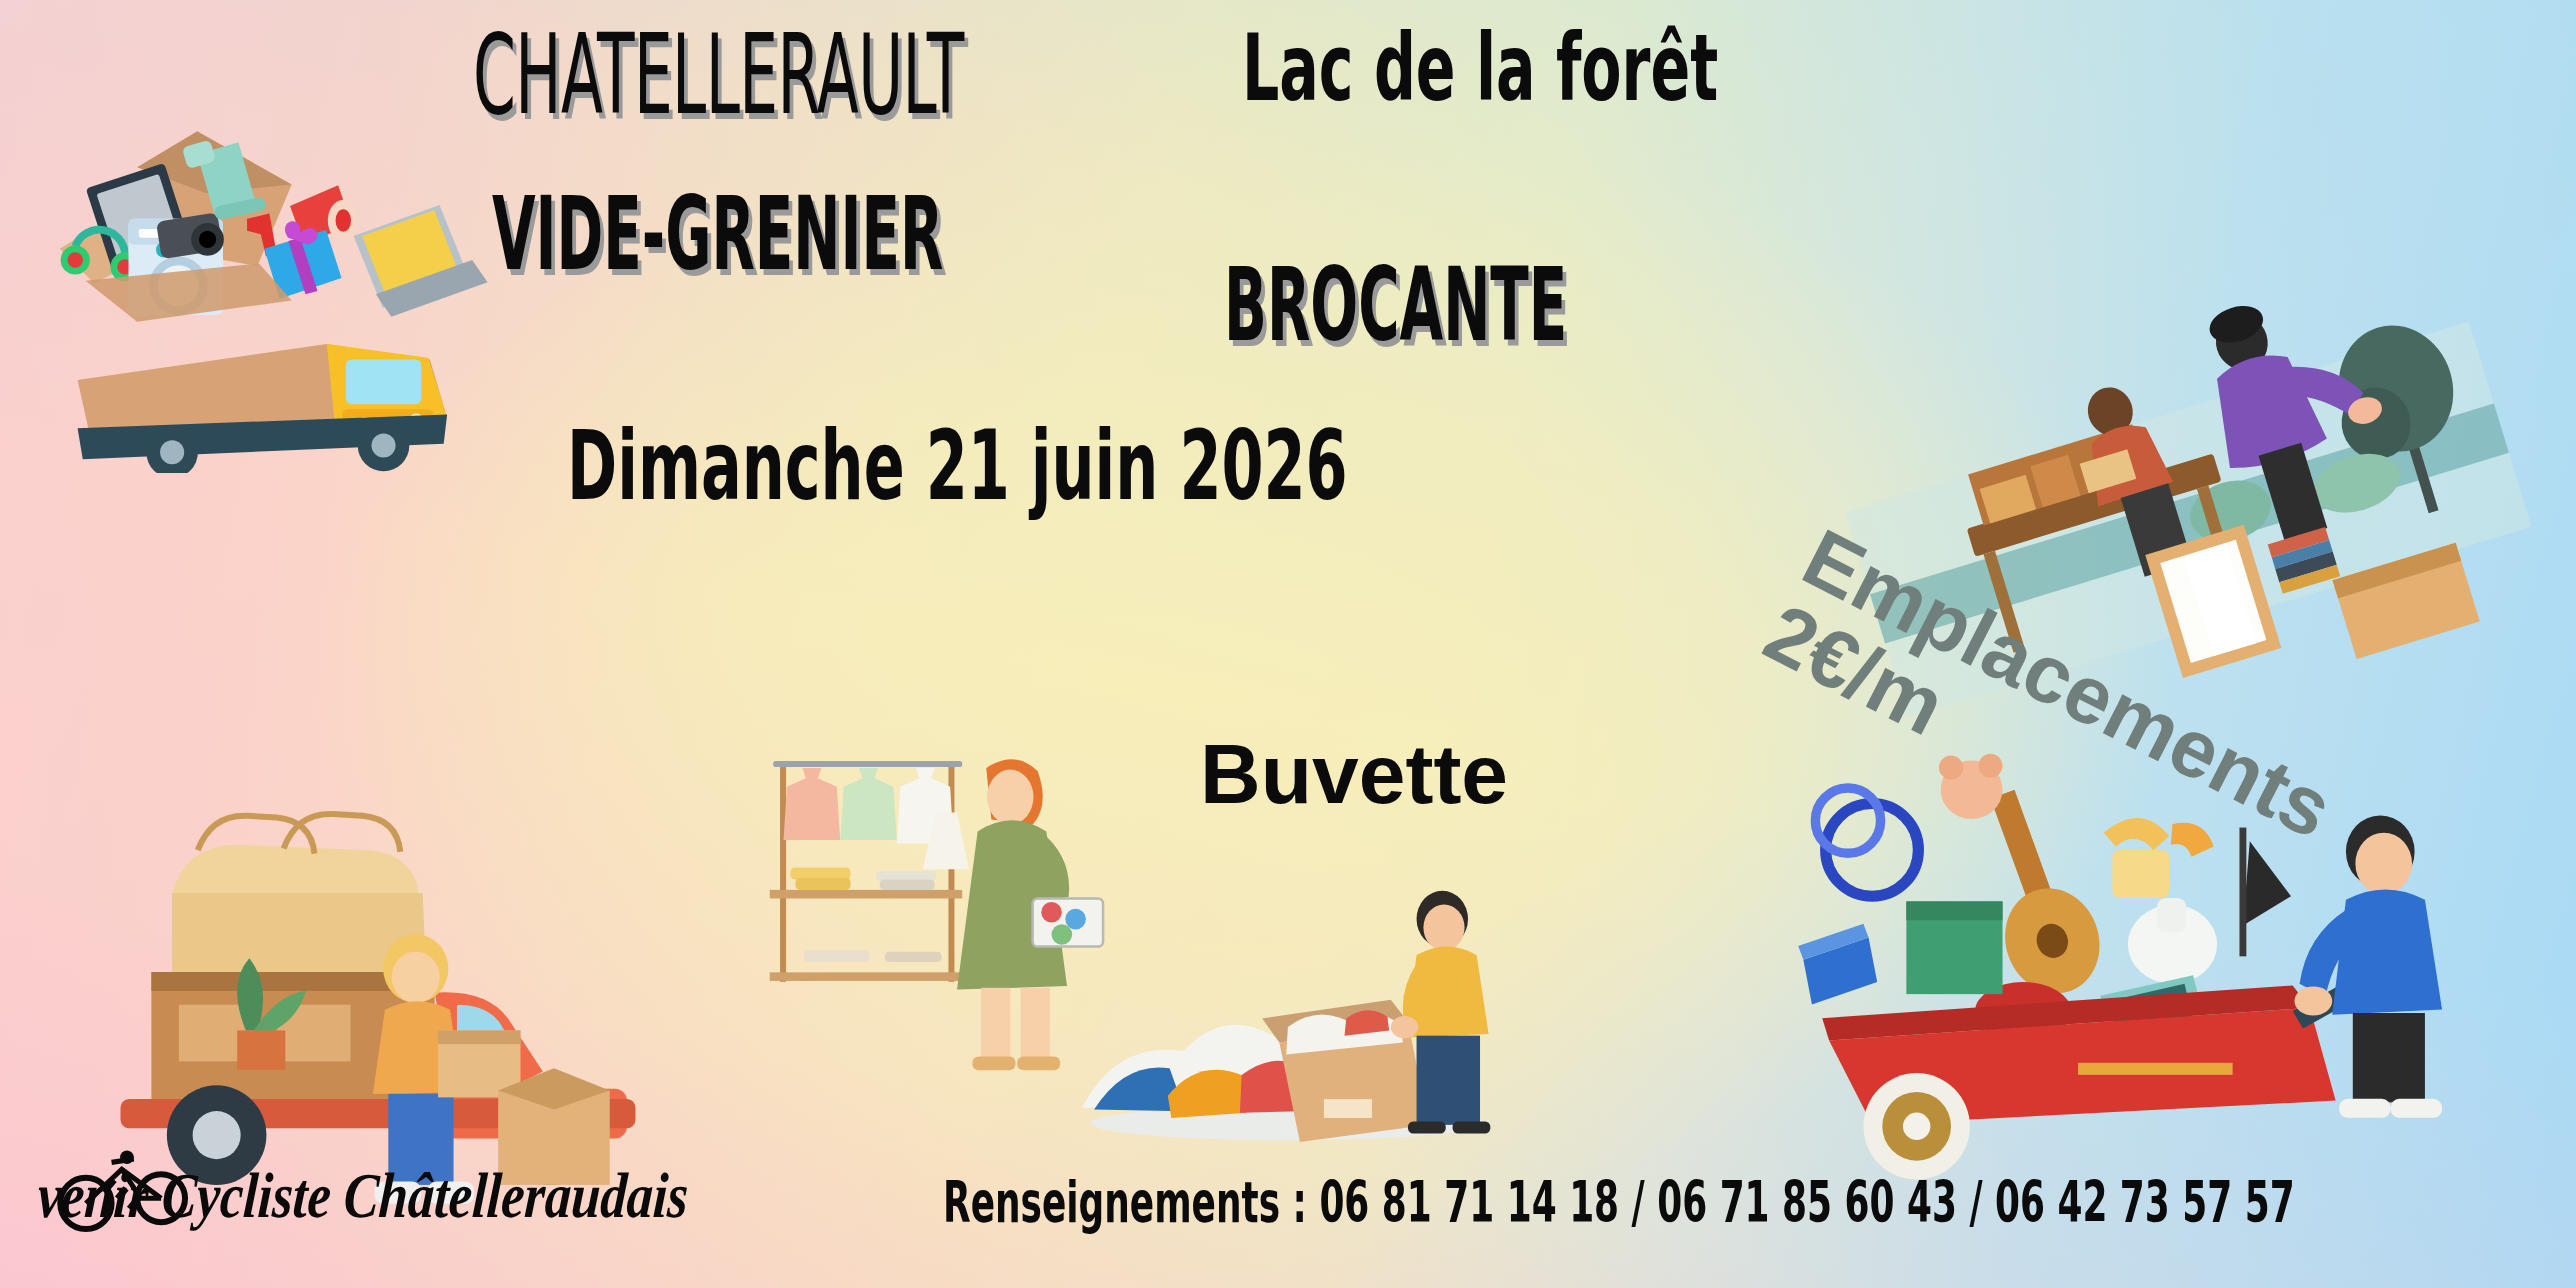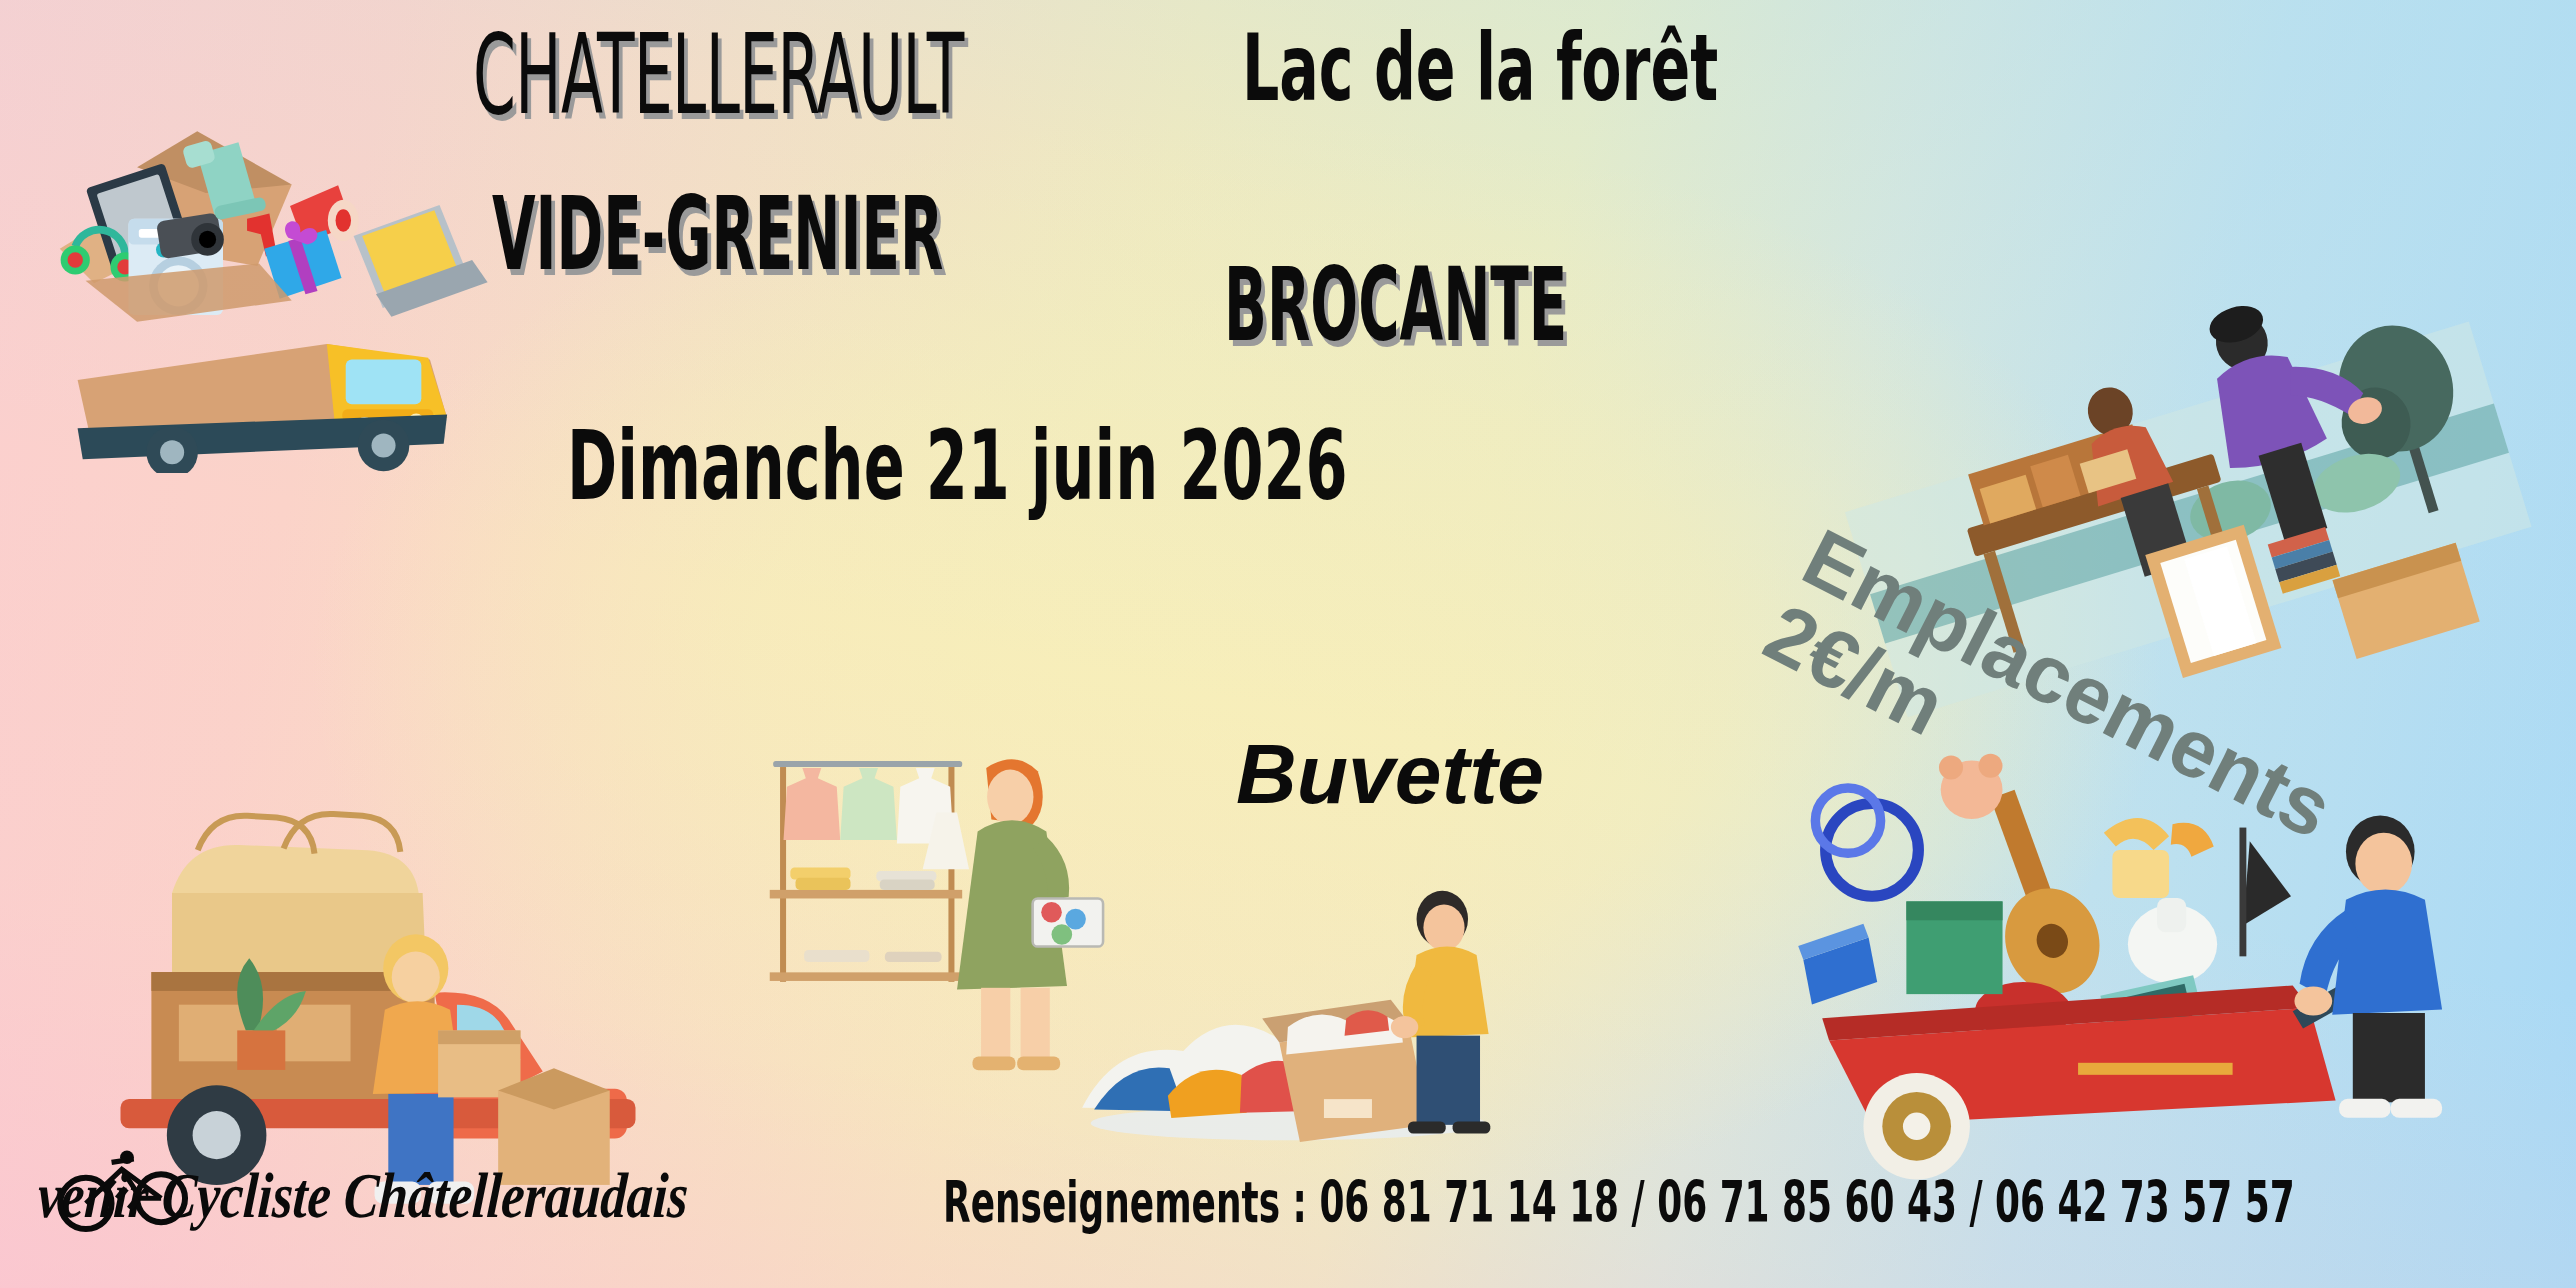--- a/index.html
+++ b/index.html
@@ -41,22 +41,22 @@
   .shadowed{ text-shadow:6px 6px 0 #9a9a9a; }
   .squeeze{ display:inline-block; transform:scaleX(0.62); transform-origin:left center; }
   .squeeze2{ display:inline-block; transform:scaleX(0.70); transform-origin:left center; }
 
   #t-chatellerault{left:434px;top:23px;font-size:110px;font-weight:400;letter-spacing:-0.9px;margin-left:39px;}
   #t-lac{left:1235px;top:24px;font-size:93px;font-weight:700;letter-spacing:0px;margin-left:7px;}
   #t-vide{left:464px;top:187px;font-size:101px;font-weight:700;margin-left:28px;}
   #t-brocante{left:1224px;top:258px;font-size:101px;font-weight:700;}
   #t-date{left:567px;top:421px;font-size:96px;font-weight:700;}
   #t-resto{left:240px;top:601px;font-size:89px;font-weight:700;}
-  #t-buvette{left:1236px;top:726px;font-size:84px;font-weight:700;color:#0b0b0b;
-     font-family:"Liberation Sans","DejaVu Sans",sans-serif;white-space:nowrap;font-style:italic;}
+  #t-buvette{left:1200px;top:726px;font-size:84px;font-weight:700;color:#0b0b0b;
+     font-family:"Liberation Sans","DejaVu Sans",sans-serif;white-space:nowrap;}
   #t-renseignements{left:943px;top:1175px;font-size:57px;font-weight:700;}
 
   #t-emplacements{
     left:1829px;top:515px;
     color:#707f7b;font-weight:700;font-size:82px;
     transform:rotate(27deg);transform-origin:left top;
     font-family:"Liberation Sans","DejaVu Sans",sans-serif;
     line-height:1.02;
     z-index:6;
   }

